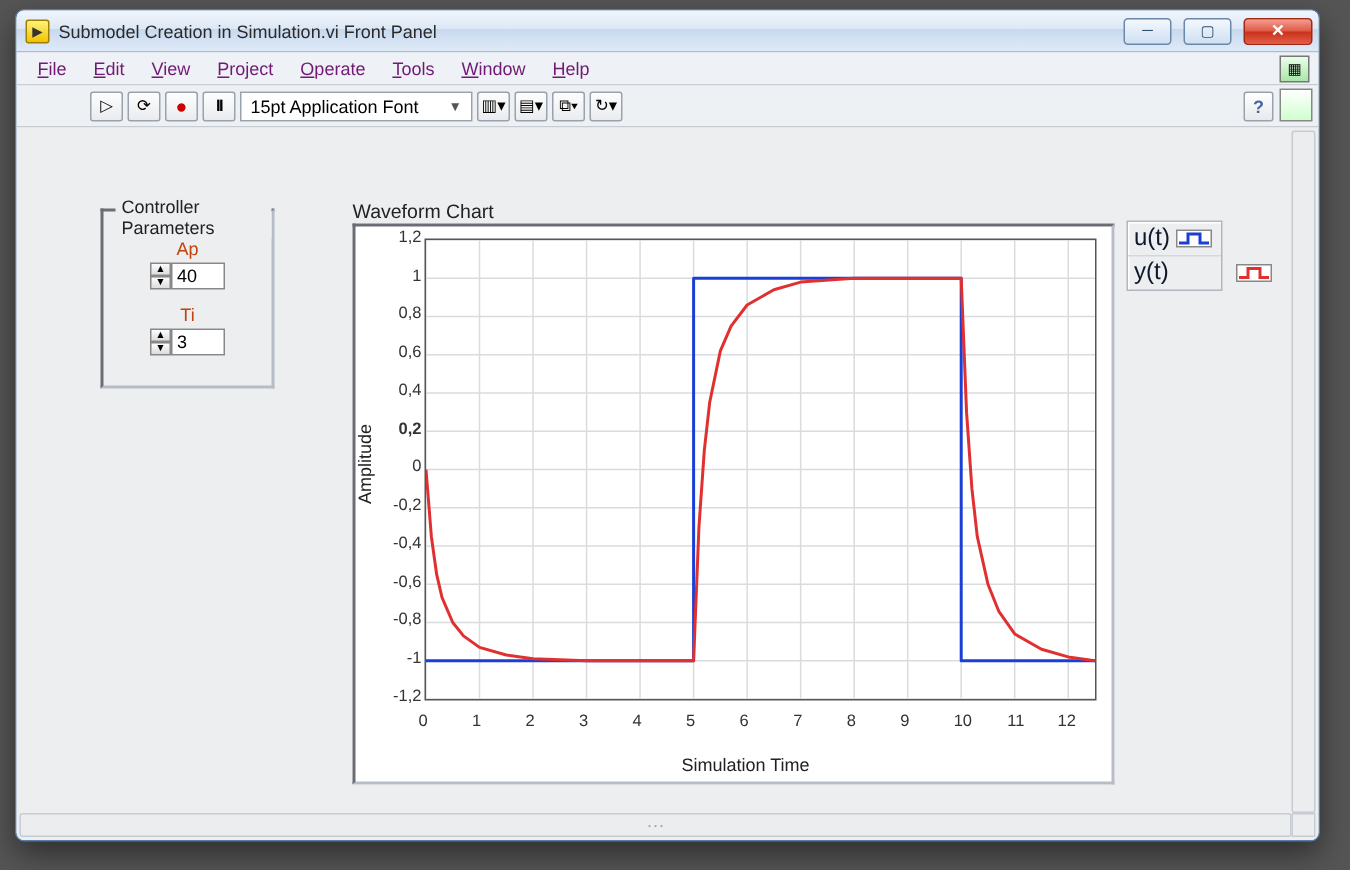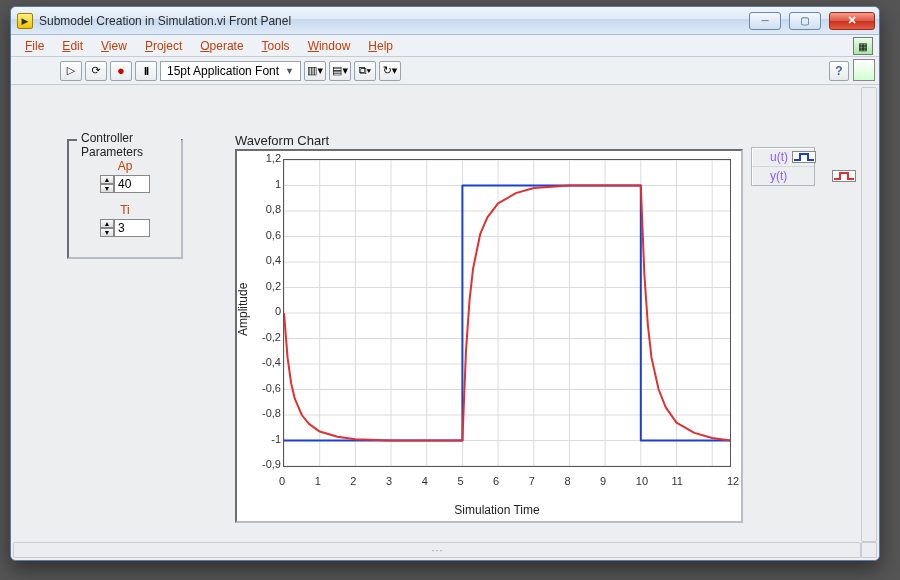--- a/index.html
+++ b/index.html
@@ -67,21 +67,21 @@
     background: #eef1f5;
     border-bottom: 1px solid #c7ccd3;
     display: flex;
     align-items: center;
     padding: 0 6px;
     gap: 2px;
     position: relative;
   }
   .menu-item {
     padding: 20px 8px;
-    color: #c2410c;
+    color: #701a75;
     cursor: default;
   }
   .menu-item u { text-decoration: underline; }
   .menu-right-icon {
     position: absolute;
     right: 6px; top: 2px;
     width: 20px; height: 18px;
     border: 1px solid #777;
     background: linear-gradient(#eaffea, #a9e6a9);
     display: flex; align-items: center; justify-content: center;
@@ -109,21 +109,21 @@
   }
   .tbtn.narrow { width: 22px; padding:0; }
   .tbtn.rec { color:#c00; font-size:13px; }
   .tbtn.pause { letter-spacing: -1px; font-weight:bold; }
   .font-select {
     height: 20px; min-width: 130px;
     border: 1px solid #9aa2ad;
     background: #fff;
     padding: 0 6px;
     display: flex; align-items: center;
-    gap: 6px;
+    gap: 20px;
   }
   .font-select .dd { font-size:9px; color:#555;}
   .help-btn {
     position: absolute; right: 30px; top: 4px;
     width: 20px; height: 20px;
     border: 1px solid #9aa2ad;
     background: linear-gradient(#fff,#e7e9ec);
     border-radius: 2px;
     display: flex; align-items:center; justify-content:center;
     color:#4466aa; font-weight:bold;
@@ -226,21 +226,21 @@
     background: #eceef0;
     box-shadow: inset 1px 1px 0 #fff;
   }
   .legend-row {
     display: flex; align-items: center;
     padding: 2px 4px;
     gap: 4px;
     border-bottom: 1px solid #d3d7de;
   }
   .legend-row:last-child { border-bottom: none; gap: 45px; }
-  .legend-text { font-size: 12px; color:#8b5cf6;margin-left:14px; }
+  .legend-text { font-size: 16px; color:#0f172a; }
   .legend-swatch {
     width: 24px; height: 12px;
     border: 1px solid #888;
     background:#fff;
     display:flex; align-items:center; justify-content:center;
   }
   .legend-swatch svg { width:22px; height:10px; }
   
   .hscroll {
     position: absolute;
@@ -382,32 +382,32 @@
           <span style="position: absolute; left: 67.36px;">2</span>
           <span style="position: absolute; left: 103.04px;">3</span>
           <span style="position: absolute; left: 138.72px;">4</span>
           <span style="position: absolute; left: 174.4px;">5</span>
           <span style="position: absolute; left: 210.08px;">6</span>
           <span style="position: absolute; left: 245.76px;">7</span>
           <span style="position: absolute; left: 281.44px;">8</span>
           <span style="position: absolute; left: 317.12px;">9</span>
           <span style="position: absolute; left: 352.8px;">10</span>
           <span style="position: absolute; left: 388.48px;">11</span>
-          <span style="position: absolute; left: 444px;">12</span>
+          <span style="position: absolute; left: 422px;">12</span>
         </div>
       <div class="x-label">Simulation Time</div>
       <div id="yticks-col" style="position:absolute;left:18px;top:8px;width:26px;height:308px;font-size:11px;color:#333;">
-          <span style="position: absolute; right: 0px; top: 299px;">-0,9</span>
+          <span style="position: absolute; right: 0px; top: 299px;">-1,2</span>
           <span style="position: absolute; right: 0px; top: 273.5px;">-1</span>
           <span style="position: absolute; right: 0px; top: 248px;">-0,8</span>
           <span style="position: absolute; right: 0px; top: 222.5px;">-0,6</span>
           <span style="position: absolute; right: 0px; top: 197px;">-0,4</span>
           <span style="position: absolute; right: 0px; top: 171.5px;">-0,2</span>
           <span style="position: absolute; right: 0px; top: 146px;">0</span>
-          <span style="position: absolute; right: 0px; top: 120.5px;">0,2</span>
+          <span style="position: absolute; right: 0px; top: 120.5px; font-weight: bold;">0,2</span>
           <span style="position: absolute; right: 0px; top: 95px;">0,4</span>
           <span style="position: absolute; right: 0px; top: 69.5px;">0,6</span>
           <span style="position: absolute; right: 0px; top: 44px;">0,8</span>
           <span style="position: absolute; right: 0px; top: 18.5px;">1</span>
           <span style="position: absolute; right: 0px; top: -7px;">1,2</span>
         </div>
     </div>
 
     <div class="legend-box">
       <div class="legend-row">

